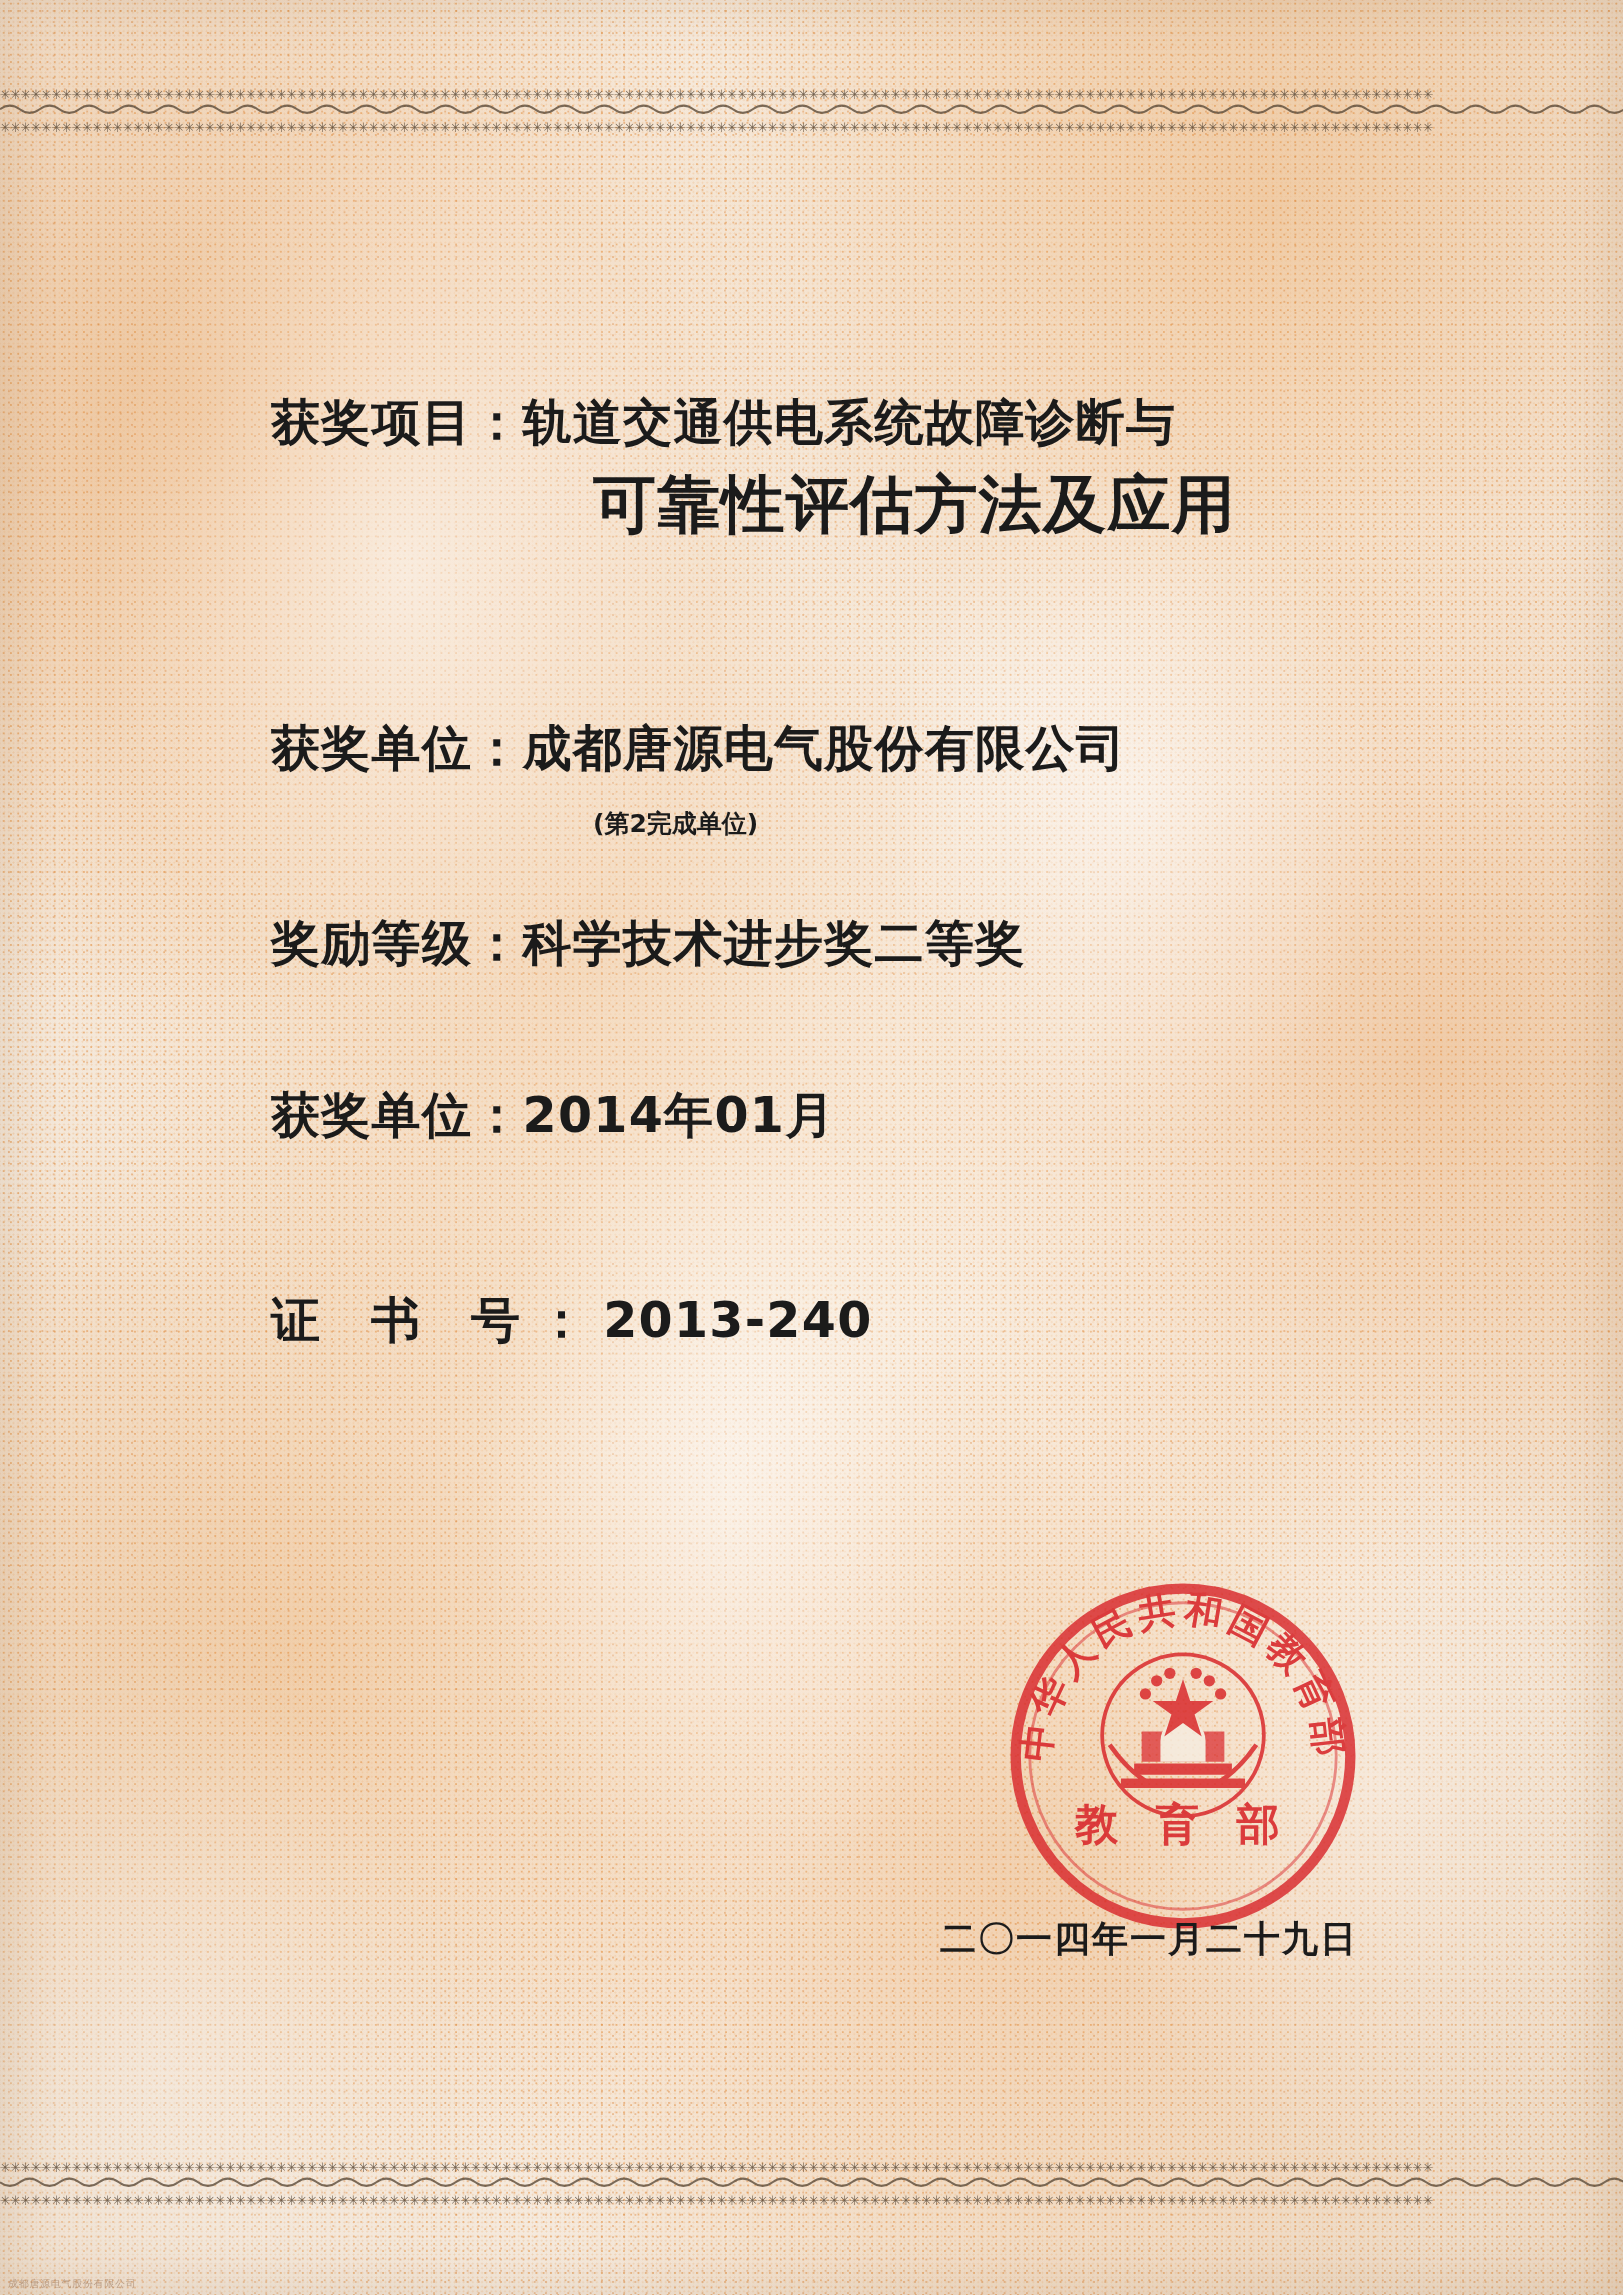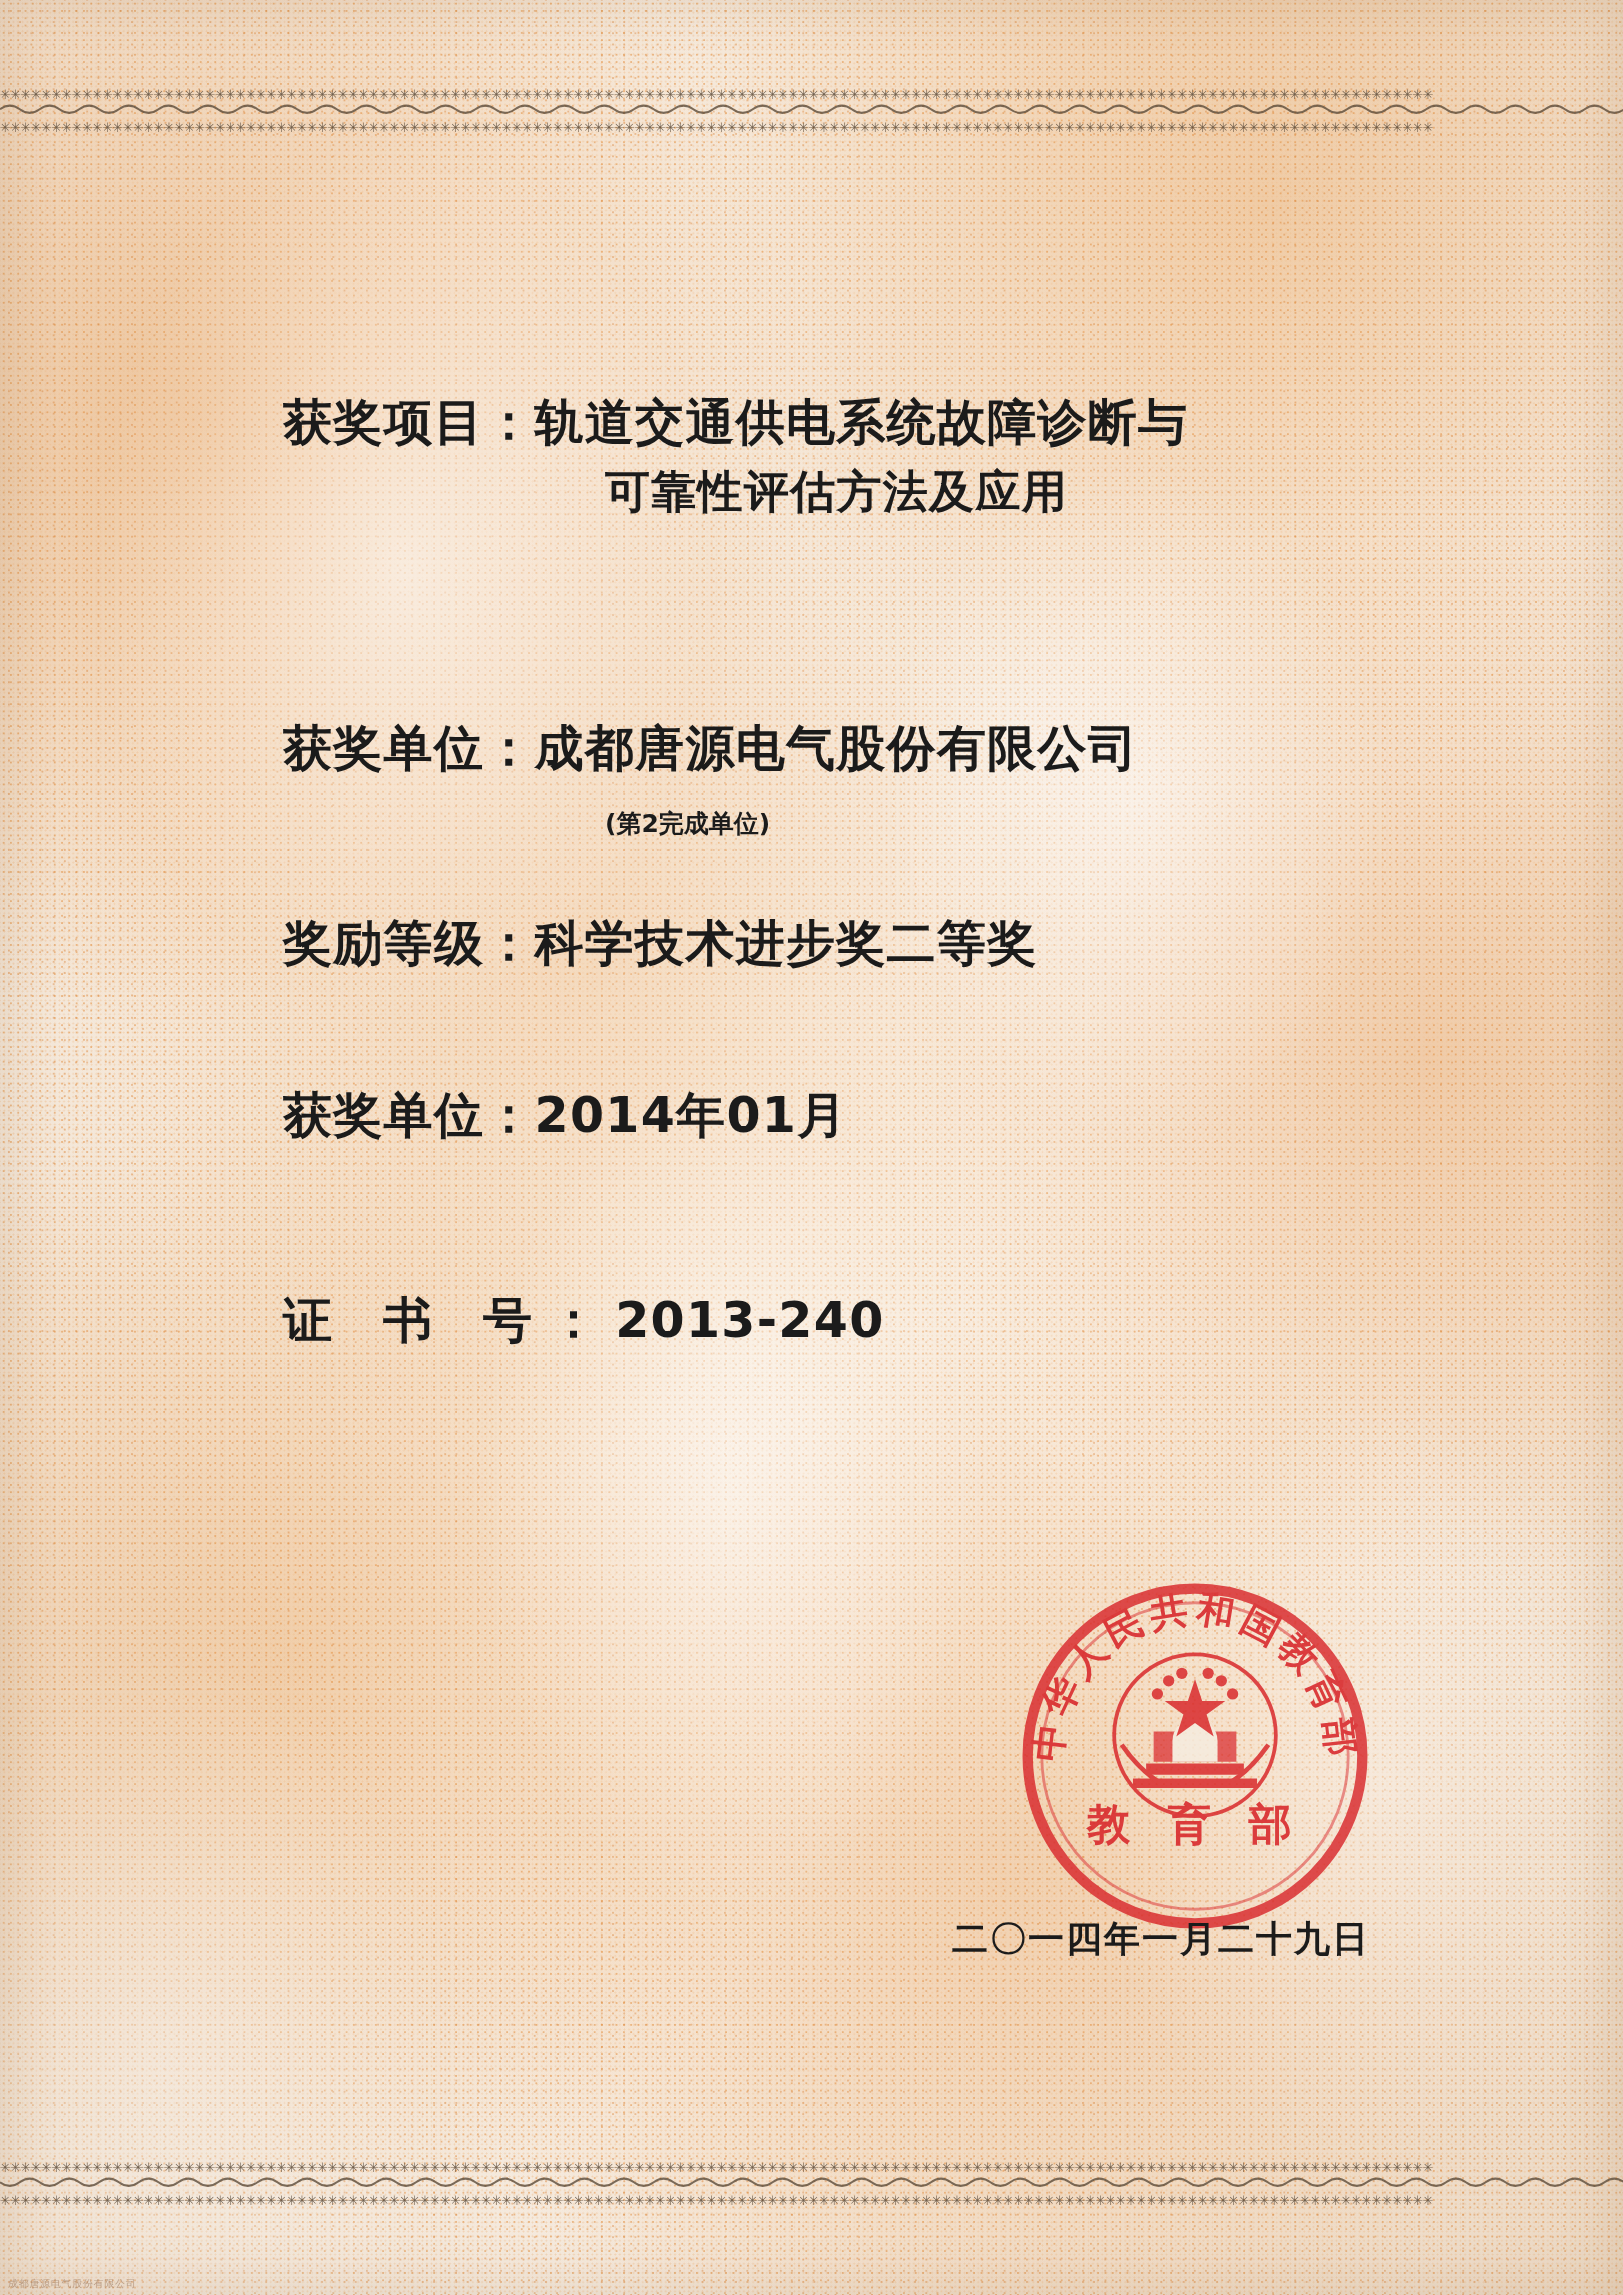--- a/index.html
+++ b/index.html
@@ -96,21 +96,21 @@
     width: 100%;
     height: 14.5px;
     top: 17px;
     overflow: hidden;
   }
   .wave svg { display: block; width: 100%; height: 14.5px; }
 
   
   .content {
     position: absolute;
-    left: 16px;
+    left: 4px;
     top: 0;
     width: 1311px;
     height: 2295px;
   }
 
   .line {
     position: absolute;
     color: #1b1b1b;
     font-family: "DejaVu Sans", sans-serif;
     font-weight: 700;
@@ -119,21 +119,21 @@
 
   .title-l1 {
     left: 267px;
     top: 390px;
     font-size: 49px;
     letter-spacing: 1.3px;
   }
   .title-l2 {
     left: 589px;
     top: 462px;
-    font-size: 45px;
+    font-size: 63px;
     letter-spacing: 1.3px;
     font-family: Liberation Mono, monospace;
   }
   .unit-line {
     left: 267px;
     top: 716px;
     font-size: 49px;
     letter-spacing: 1.3px;
   }
   .unit-sub {

